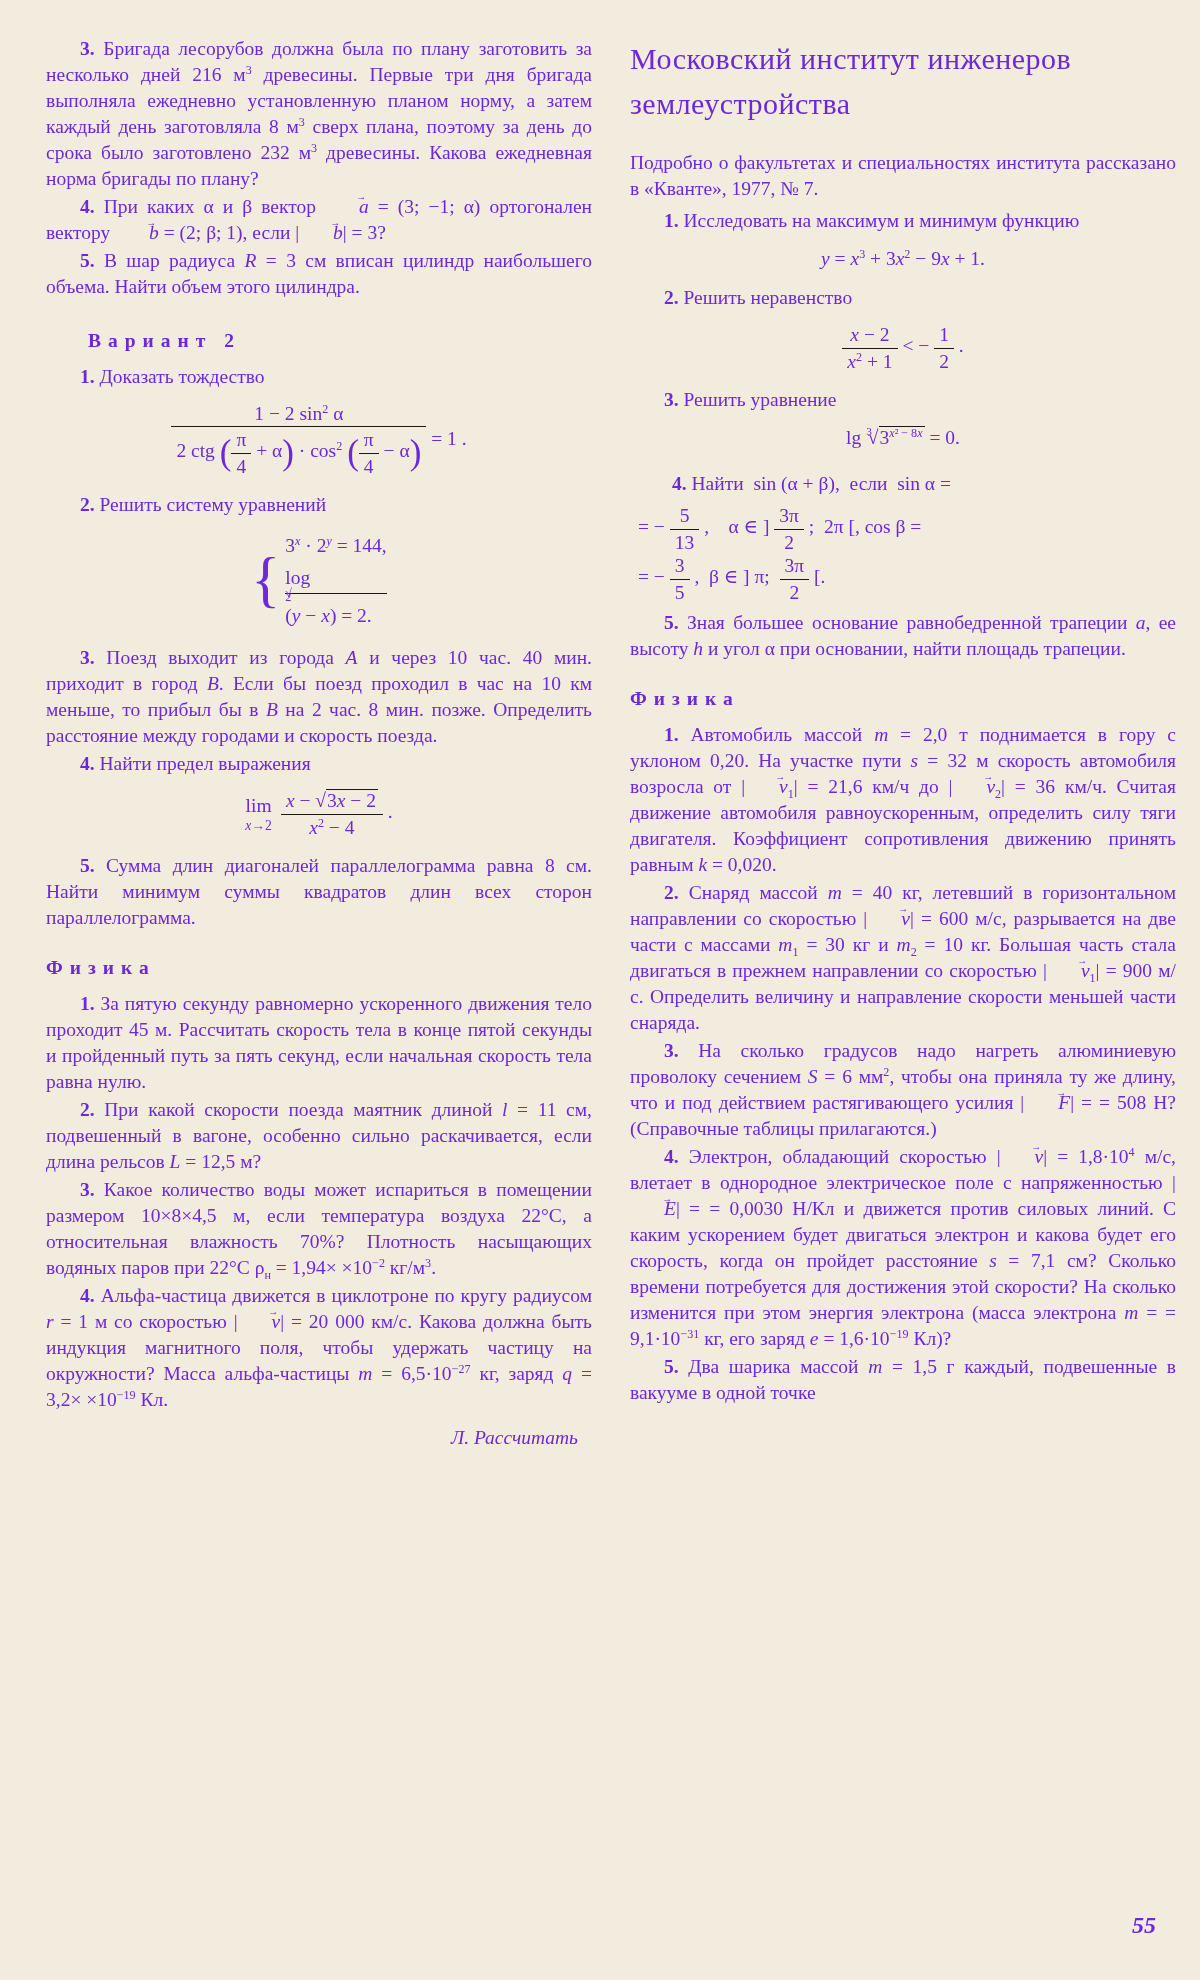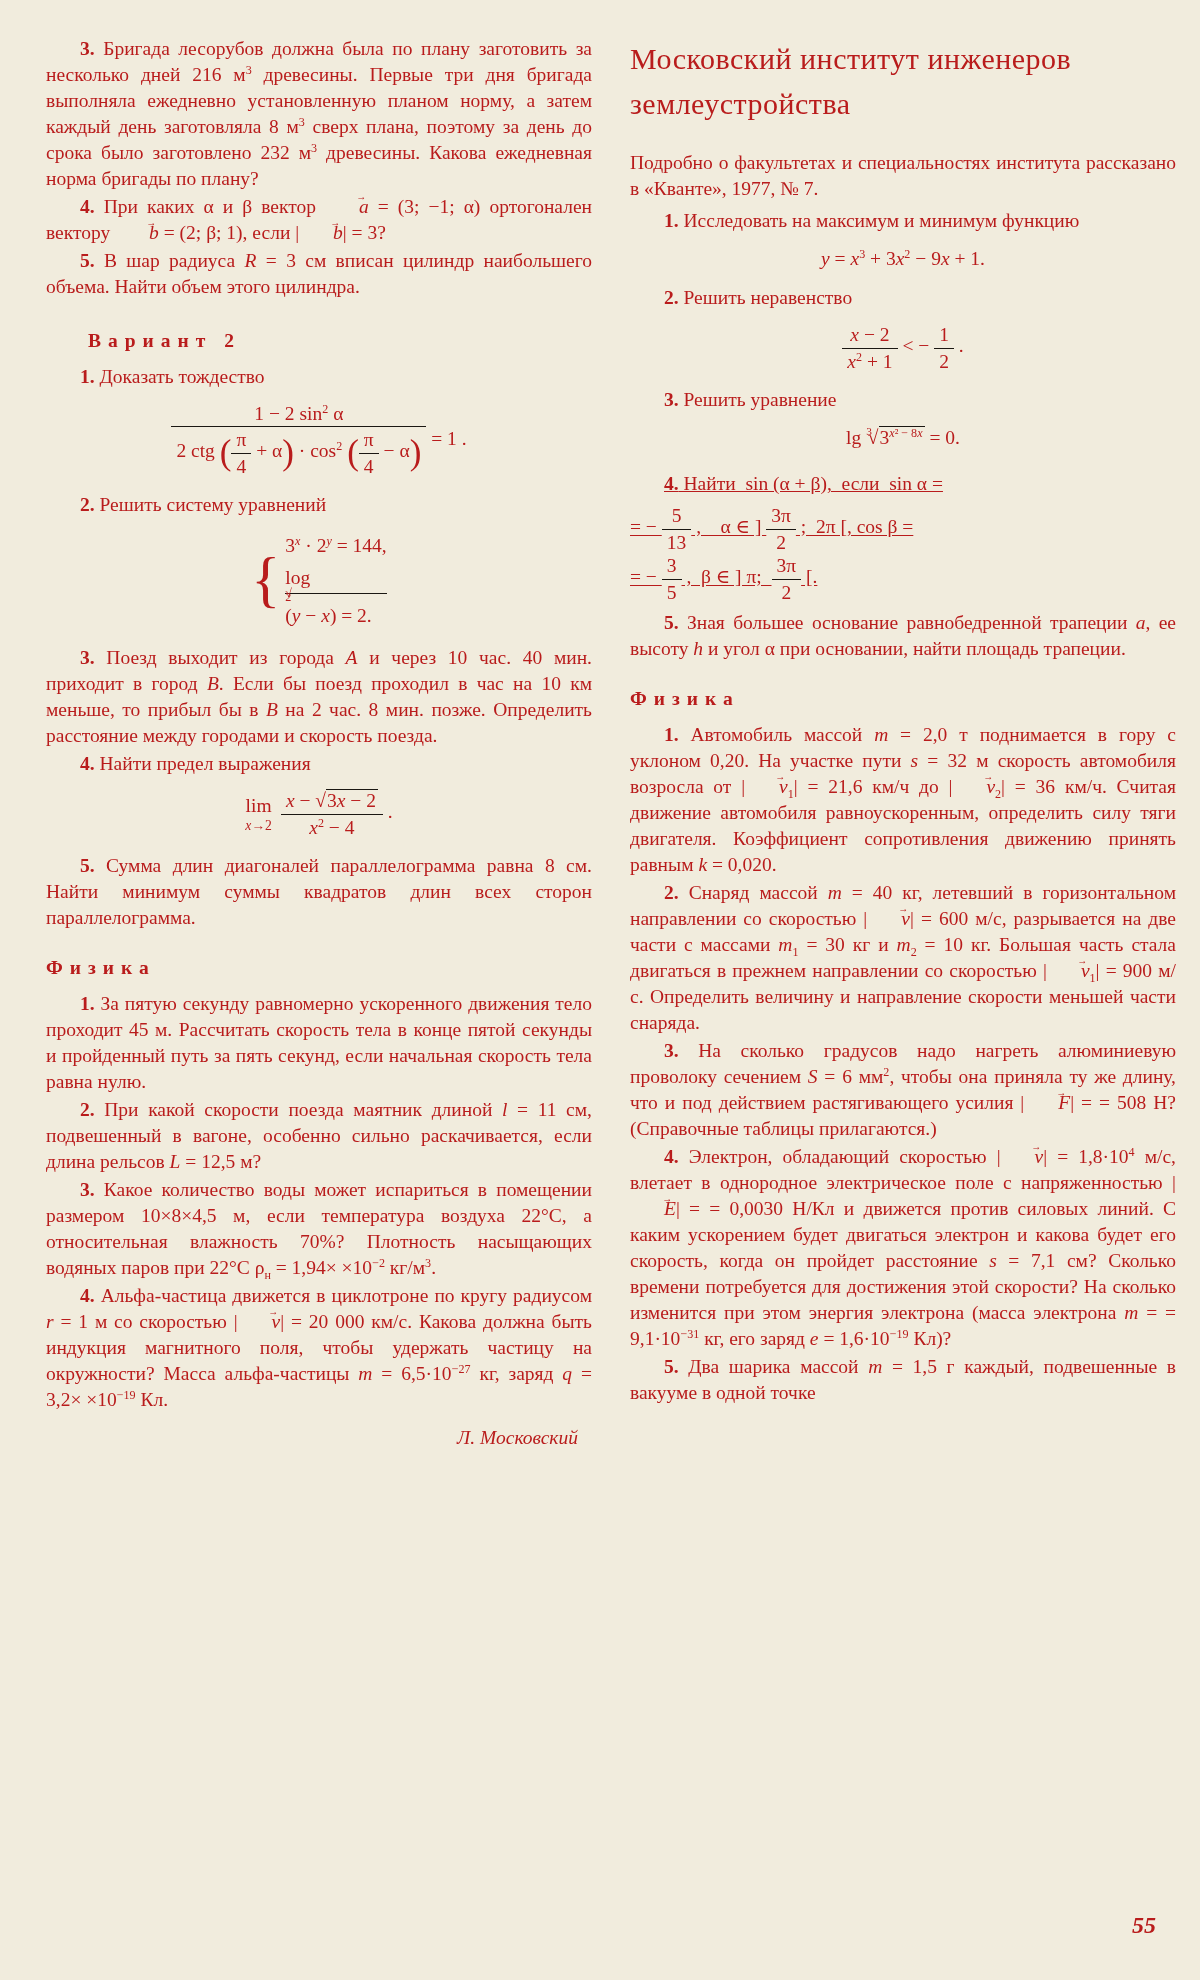--- a/index.html
+++ b/index.html
@@ -1,38 +1,38 @@
 <!DOCTYPE html>
 <html><head>
 <meta charset="utf-8">
 <style>
   * { box-sizing: border-box; }
   html, body { margin: 0; padding: 0; background: #777; }
   .page {
     width: 1200px; height: 1980px;
     margin: 0 auto;
     background: #f1ecdd;
-    color: #b91c1c;
+    color: #6d28d9;
     font-family: "Liberation Serif", "DejaVu Serif", serif;
     font-size: 19.5px;
     line-height: 26px;
     position: relative;
     padding: 36px 26px 0 46px;
     overflow: hidden;
   }
   .columns { display: flex; gap: 38px; }
   .col { width: 546px; flex: 0 0 546px; height: 1900px; overflow: hidden; }
 
   .item { margin: 0 0 2px 0; }
   .para { text-align: justify; text-indent: 34px; }
   .intro { text-align: justify; text-indent: 0; margin: 14px 0 6px; }
   .heading { font-weight: bold; letter-spacing: 7px; margin: 24px 0 10px; }
   .heading.indented { margin-left: 42px; margin-top: 28px; }
   .formula { text-align: center; text-indent: 0; margin: 12px 0 14px; line-height: 1.3; }
-  .mathpara { text-align: left; text-indent: 34px; margin: 6px 0; line-height: 40px; text-decoration: underline; }
+  .mathpara { text-align: left; text-indent: 34px; margin: 6px 8px; line-height: 40px; }
   .signature { text-align: right; margin-top: 12px; padding-right: 14px; }
 
   .col-title {
     font-weight: normal;
     font-size: 30px;
     line-height: 45px;
     margin: 0 0 24px 0;
     letter-spacing: 0.5px;
   }
 
@@ -91,21 +91,21 @@
           </span></div>
         <div class="item para"><b>3.</b> Поезд выходит из города <i>A</i> и через 10 час. 40 мин. приходит в город <i>B</i>. Если бы поезд проходил в час на 10 км меньше, то прибыл бы в <i>B</i> на 2 час. 8 мин. позже. Определить расстояние между городами и скорость поезда.</div>
         <div class="item para"><b>4.</b> Найти предел выражения</div>
         <div class="item formula"><span class="lim">lim<span class="under"><i>x</i>→2</span></span><span class="frac"><span class="fn"><i>x</i> − <span class="sqrt">√<span class="rad">3<i>x</i> − 2</span></span></span><span class="fd"><i>x</i><sup>2</sup> − 4</span></span> .</div>
         <div class="item para"><b>5.</b> Сумма длин диагоналей параллелограмма равна 8 см. Найти минимум суммы квадратов длин всех сторон параллелограмма.</div>
         <div class="item heading">Физика</div>
         <div class="item para"><b>1.</b> За пятую секунду равномерно ускоренного движения тело проходит 45 м. Рассчитать скорость тела в конце пятой секунды и пройденный путь за пять секунд, если начальная скорость тела равна нулю.</div>
         <div class="item para"><b>2.</b> При какой скорости поезда маятник длиной <i>l</i> = 11 см, подвешенный в вагоне, особенно сильно раскачивается, если длина рельсов <i>L</i> = 12,5 м?</div>
         <div class="item para"><b>3.</b> Какое количество воды может испариться в помещении размером 10×8×4,5 м, если температура воздуха 22°С, а относительная влажность 70%? Плотность насыщающих водяных паров при 22°С ρ<sub>н</sub> = 1,94× ×10<sup>−2</sup> кг/м<sup>3</sup>.</div>
         <div class="item para"><b>4.</b> Альфа-частица движется в циклотроне по кругу радиусом <i>r</i> = 1 м со скоростью |<span class="vec"><i>v</i></span>| = 20 000 км/с. Какова должна быть индукция магнитного поля, чтобы удержать частицу на окружности? Масса альфа-частицы <i>m</i> = 6,5·10<sup>−27</sup> кг, заряд <i>q</i> = 3,2× ×10<sup>−19</sup> Кл.</div>
-        <div class="item signature"><i>Л. Московский</i></div>
+        <div class="item signature"><i>Л. Рассчитать</i></div>
       </div>
     <div class="col">
       <h1 class="col-title">Московский институт инженеров землеустройства</h1>
       <div>
           <div class="item intro">Подробно о факультетах и специальностях института рассказано в «Кванте», 1977, № 7.</div>
           <div class="item para"><b>1.</b> Исследовать на максимум и минимум функцию</div>
           <div class="item formula"><i>y</i> = <i>x</i><sup>3</sup> + 3<i>x</i><sup>2</sup> − 9<i>x</i> + 1.</div>
           <div class="item para"><b>2.</b> Решить неравенство</div>
           <div class="item formula"><span class="frac"><span class="fn"><i>x</i> − 2</span><span class="fd"><i>x</i><sup>2</sup> + 1</span></span> &lt; − <span class="frac"><span class="fn">1</span><span class="fd">2</span></span> .</div>
           <div class="item para"><b>3.</b> Решить уравнение</div>

